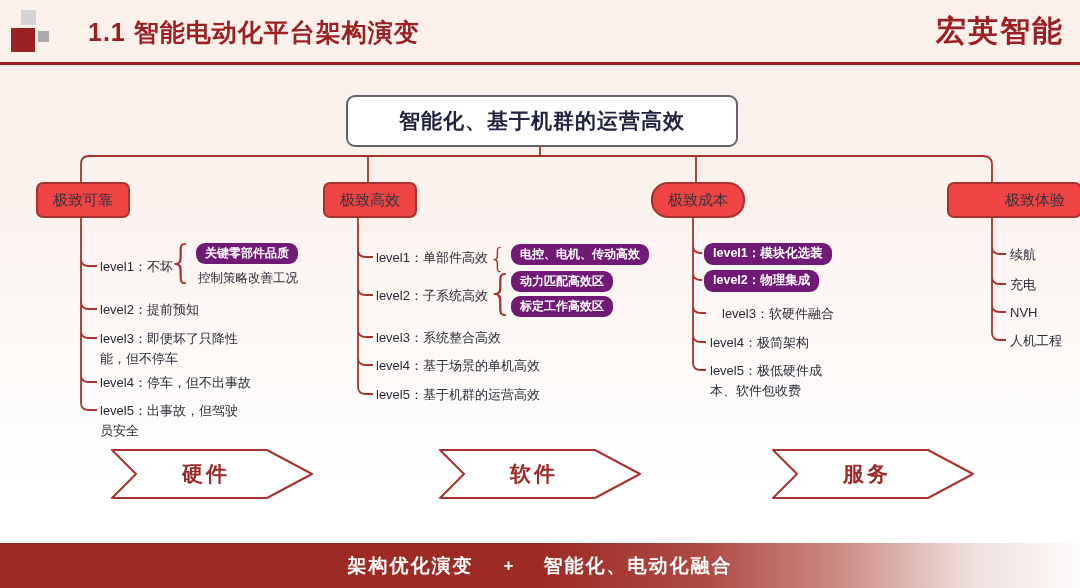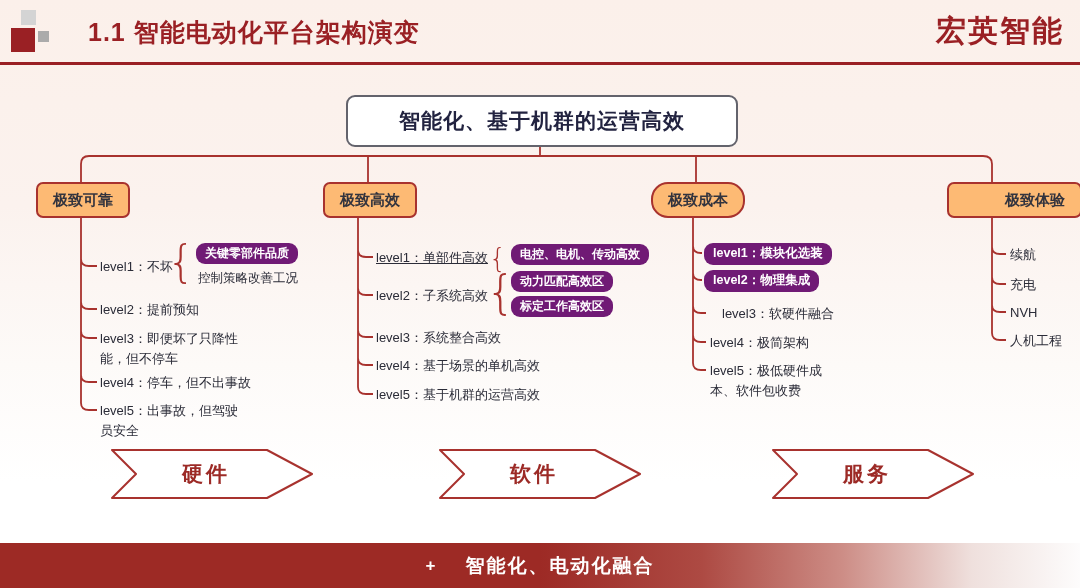--- a/index.html
+++ b/index.html
@@ -13,23 +13,23 @@
   .sq1{position:absolute;left:21px;top:10px;width:15px;height:15px;background:#d4d4d4;}
   .sq2{position:absolute;left:11px;top:28px;width:24px;height:24px;background:#9a2024;}
   .sq3{position:absolute;left:38px;top:31px;width:11px;height:11px;background:#ababab;}
   .title{position:absolute;left:88px;top:16px;font-size:25px;font-weight:bold;color:#9a2024;letter-spacing:1px;}
   .logo{position:absolute;right:16px;top:11px;font-size:30px;font-weight:bold;color:#9a2024;letter-spacing:2px;}
   
   .root-box{position:absolute;left:346px;top:95px;width:388px;height:48px;background:#fff;
     border:2.5px solid #63636c;border-radius:9px;display:flex;align-items:center;justify-content:center;
     font-size:21px;font-weight:bold;color:#222340;letter-spacing:1px;}
   
-  .cat-box{position:absolute;top:182px;width:90px;height:32px;background:#fdba74;border:2px solid #a8322e;
+  .cat-box{position:absolute;top:182px;width:90px;height:32px;background:#ef4444;border:2px solid #a8322e;
     border-radius:7px;display:flex;align-items:center;justify-content:center;
-    font-size:15px;font-weight:bold;color:#33343e;}
+    font-size:15px;font-weight:normal;color:#33343e;}
   .cb1{left:36px;} .cb2{left:323px;} .cb3{left:651px;border-radius:17px;} .cb4{left:947px;padding-left:41px;}
   
   svg.lines{position:absolute;left:0;top:0;width:1080px;height:588px;pointer-events:none;}
   
   .lvl{position:absolute;font-size:13px;color:#2b2c38;font-weight:500;line-height:1.5;}
   .tag{position:absolute;background:#701a75;color:#ffffff;font-size:12px;font-weight:bold;
     padding:3px 9px;border-radius:9px;line-height:1.25;white-space:nowrap;}
   .note{position:absolute;font-size:12.5px;color:#2b2c38;font-weight:500;white-space:nowrap;}
   .brace{position:absolute;color:#a8322e;font-family:"DejaVu Sans",sans-serif;line-height:1;font-weight:200;}
   .brc1{left:167px;top:240px;font-size:44px;}
@@ -102,21 +102,21 @@
 
 <div class="lvl" style="left:100px;top:257px;">level1：不坏</div>
 <div class="brace brc1">{</div>
 <div class="tag" style="left:196px;top:243px;">关键零部件品质</div>
 <div class="note" style="left:198px;top:270px;">控制策略改善工况</div>
 <div class="lvl" style="left:100px;top:300px;">level2：提前预知</div>
 <div class="lvl" style="left:100px;top:329px;width:155px;">level3：即便坏了只降性能，但不停车</div>
 <div class="lvl" style="left:100px;top:373px;">level4：停车，但不出事故</div>
 <div class="lvl" style="left:100px;top:401px;width:145px;">level5：出事故，但驾驶员安全</div>
 
-<div class="lvl" style="left:376px;top:248px;text-decoration:underline;">level1：单部件高效</div>
+<div class="lvl" style="left:376px;top:248px;">level1：单部件高效</div>
 <div class="brace brc2a">{</div>
 <div class="tag" style="left:511px;top:244px;">电控、电机、传动高效</div>
 <div class="lvl" style="left:376px;top:286px;">level2：子系统高效</div>
 <div class="brace brc2b">{</div>
 <div class="tag" style="left:511px;top:271px;">动力匹配高效区</div>
 <div class="tag" style="left:511px;top:296px;">标定工作高效区</div>
 <div class="lvl" style="left:376px;top:328px;">level3：系统整合高效</div>
 <div class="lvl" style="left:376px;top:356px;">level4：基于场景的单机高效</div>
 <div class="lvl" style="left:376px;top:385px;">level5：基于机群的运营高效</div>
 
@@ -136,15 +136,16 @@
     <polygon points="112,2 267,2 312,26 267,50 112,50 136,26"></polygon>
     <polygon points="440,2 595,2 640,26 595,50 440,50 464,26"></polygon>
     <polygon points="773,2 928,2 973,26 928,50 773,50 797,26"></polygon>
   </g>
 </svg>
 <div class="arrow-label al1">硬件</div>
 <div class="arrow-label al2">软件</div>
 <div class="arrow-label al3">服务</div>
 
 <div class="footer">
+  <span class="f-main">架构优化演变</span>
   <span class="f-plus">+</span>
   <span class="f-main">智能化、电动化融合</span>
 </div>
 
 </body></html>

